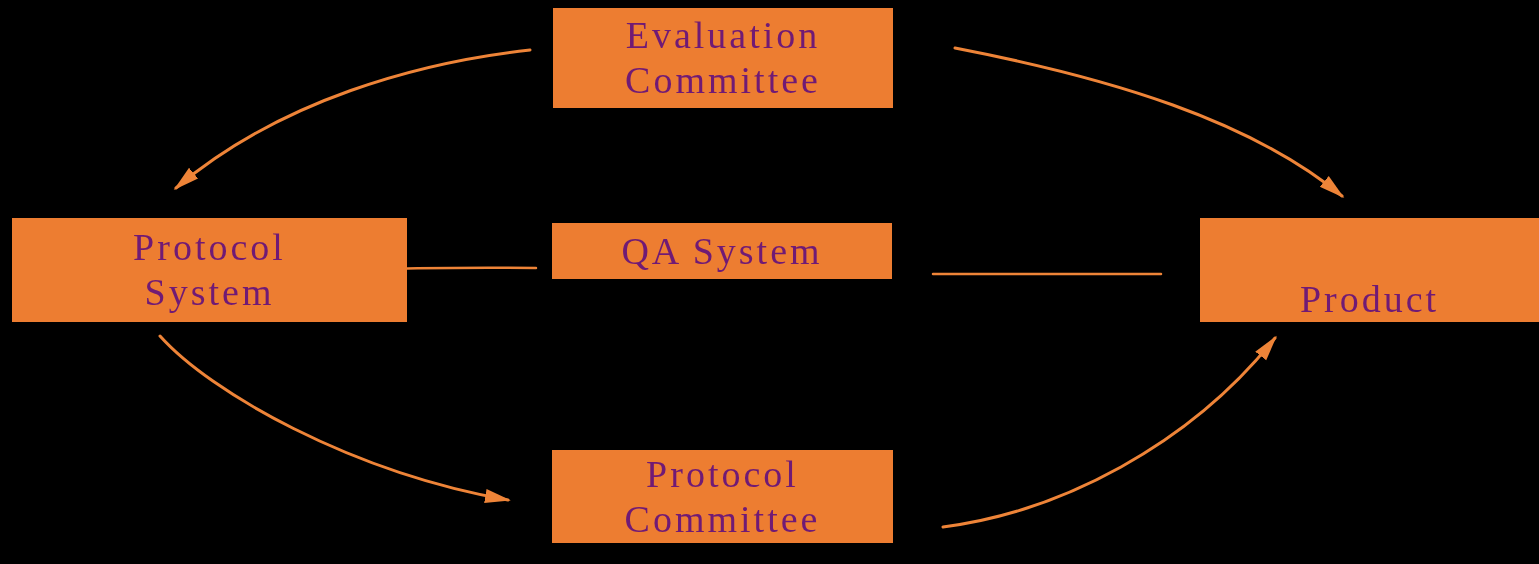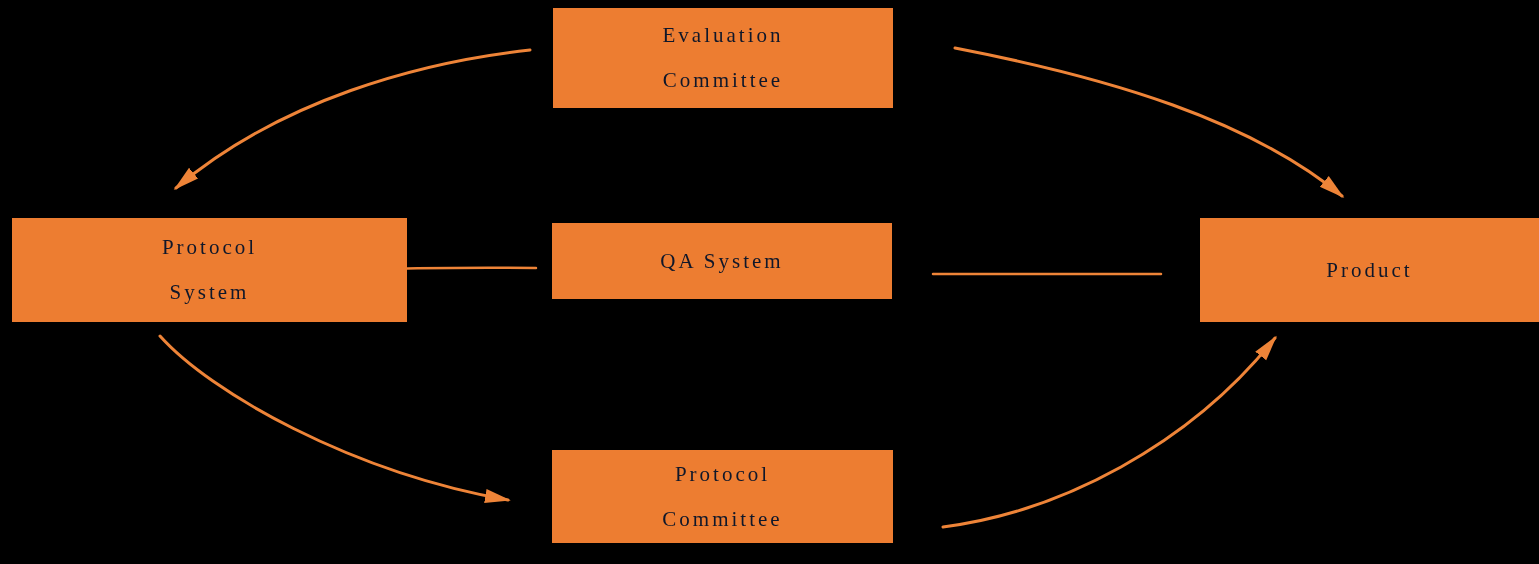--- a/index.html
+++ b/index.html
@@ -18,35 +18,35 @@
   .connector-layer {
     position: absolute;
     left: 0;
     top: 0;
     width: 1539px;
     height: 564px;
   }
   .node {
     position: absolute;
     background: #ED7D31;
-    color: #0f172a;
+    color: #701a75;
     display: flex;
     flex-direction: column;
     align-items: center;
     justify-content: center;
     text-align: center;
-    font-size: 21px;
+    font-size: 38px;
     letter-spacing: 3px;
     line-height: 45px;
     white-space: nowrap;
   }
   #node-evaluation-committee { left: 553px; top: 8px;   width: 340px; height: 100px; }
   #node-protocol-design      { left: 12px;     top: 218px; width: 395px; height: 104px; }
-  #node-qa-system            { left: 552px; top: 223px; width: 340px; height: 76px;  }
-  #node-product-outcome      { left: 1200px;top: 218px; width: 339px; height: 104px; }
+  #node-qa-system            { left: 552px; top: 223px; width: 340px; height: 56px;  }
+  #node-product-outcome      { left: 1200px;top: 218px; width: 339px; height: 104px; justify-content: flex-end; }
   #node-technical-committee  { left: 552px; top: 450px; width: 341px; height: 93px;  }
 </style>
 </head>
 <body>
 
 <div id="canvas">
 
   <svg class="connector-layer" width="1539" height="564" viewBox="0 0 1539 564" xmlns="http://www.w3.org/2000/svg">
     <defs>
       <marker id="arrowhead" markerUnits="userSpaceOnUse" markerWidth="28" markerHeight="20" refX="23" refY="10" orient="auto">

